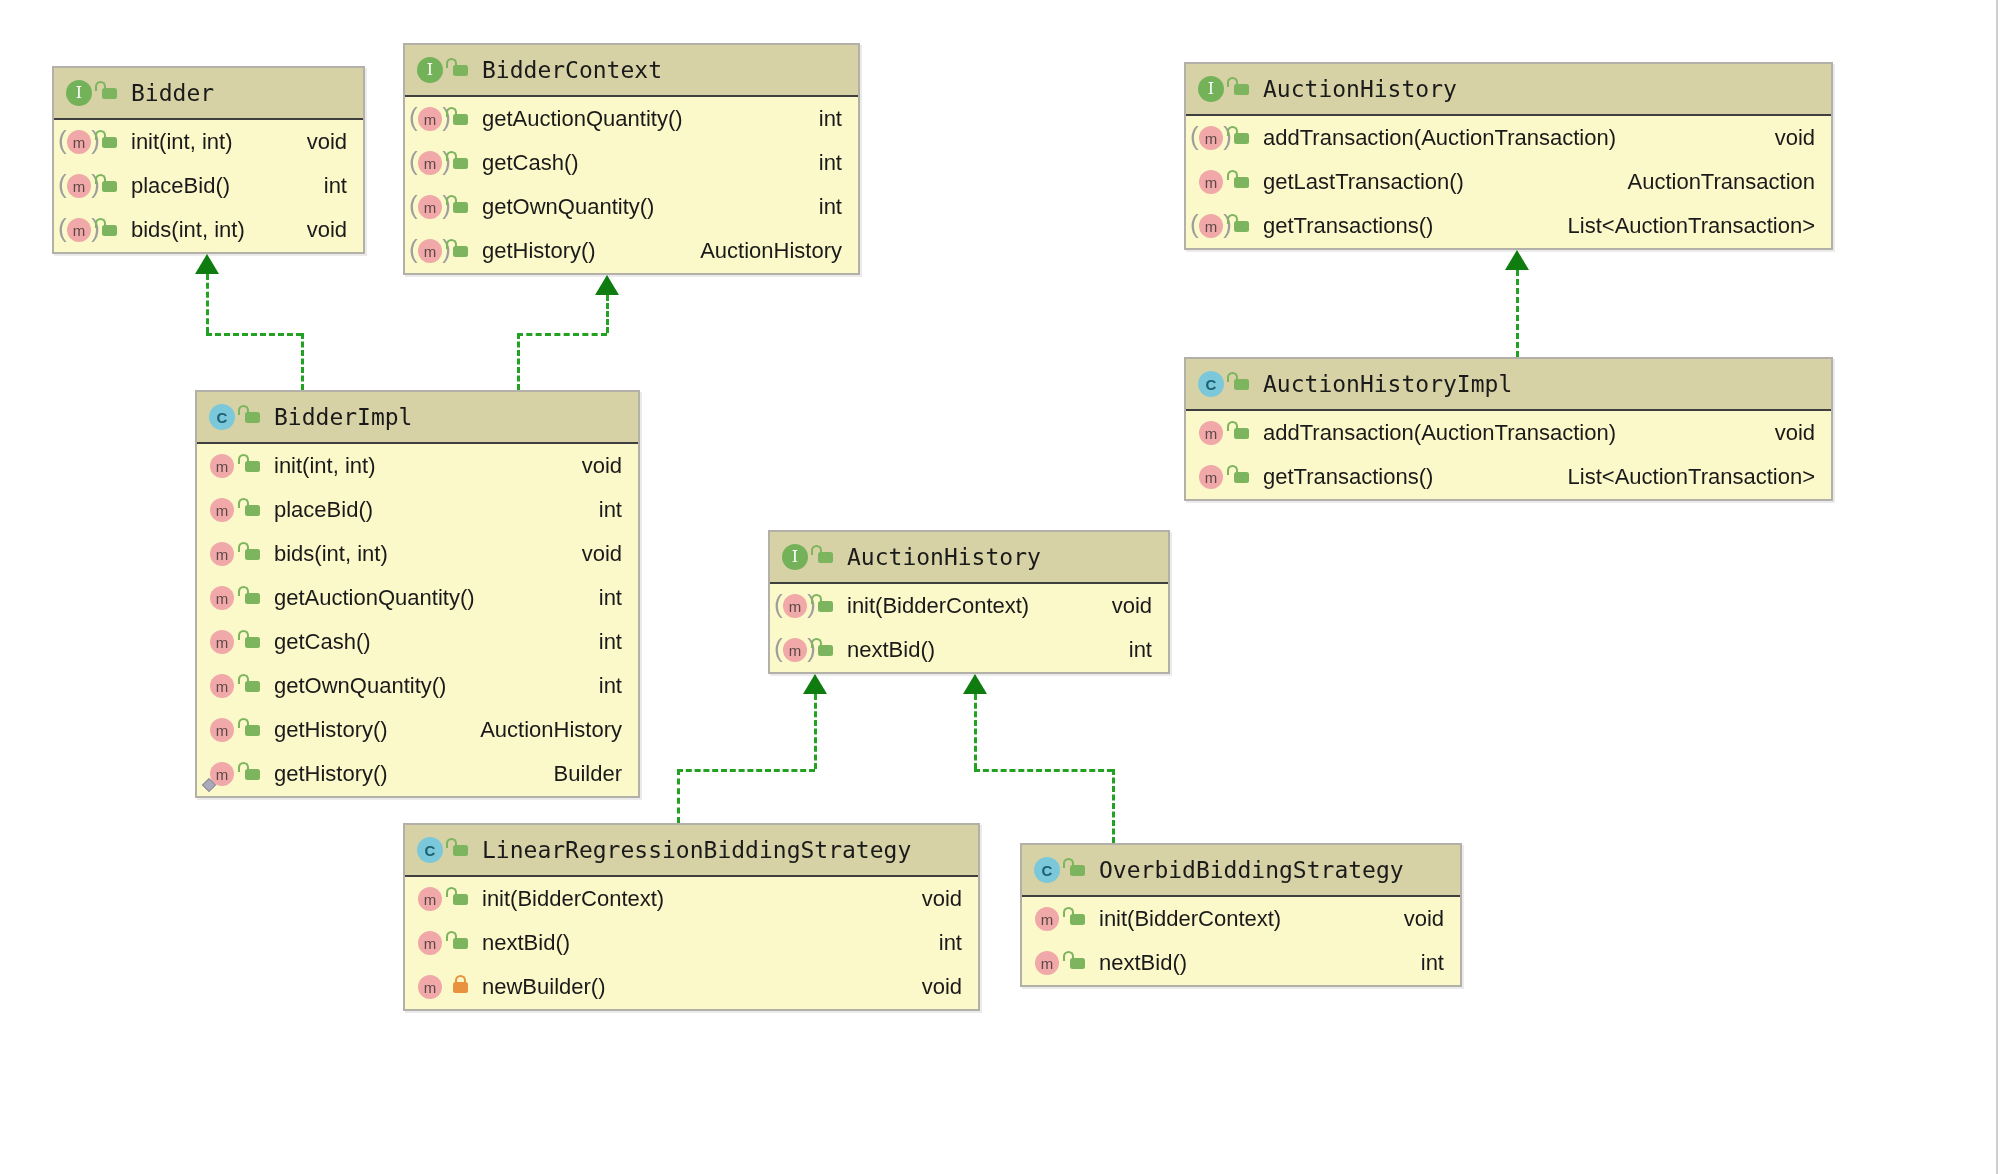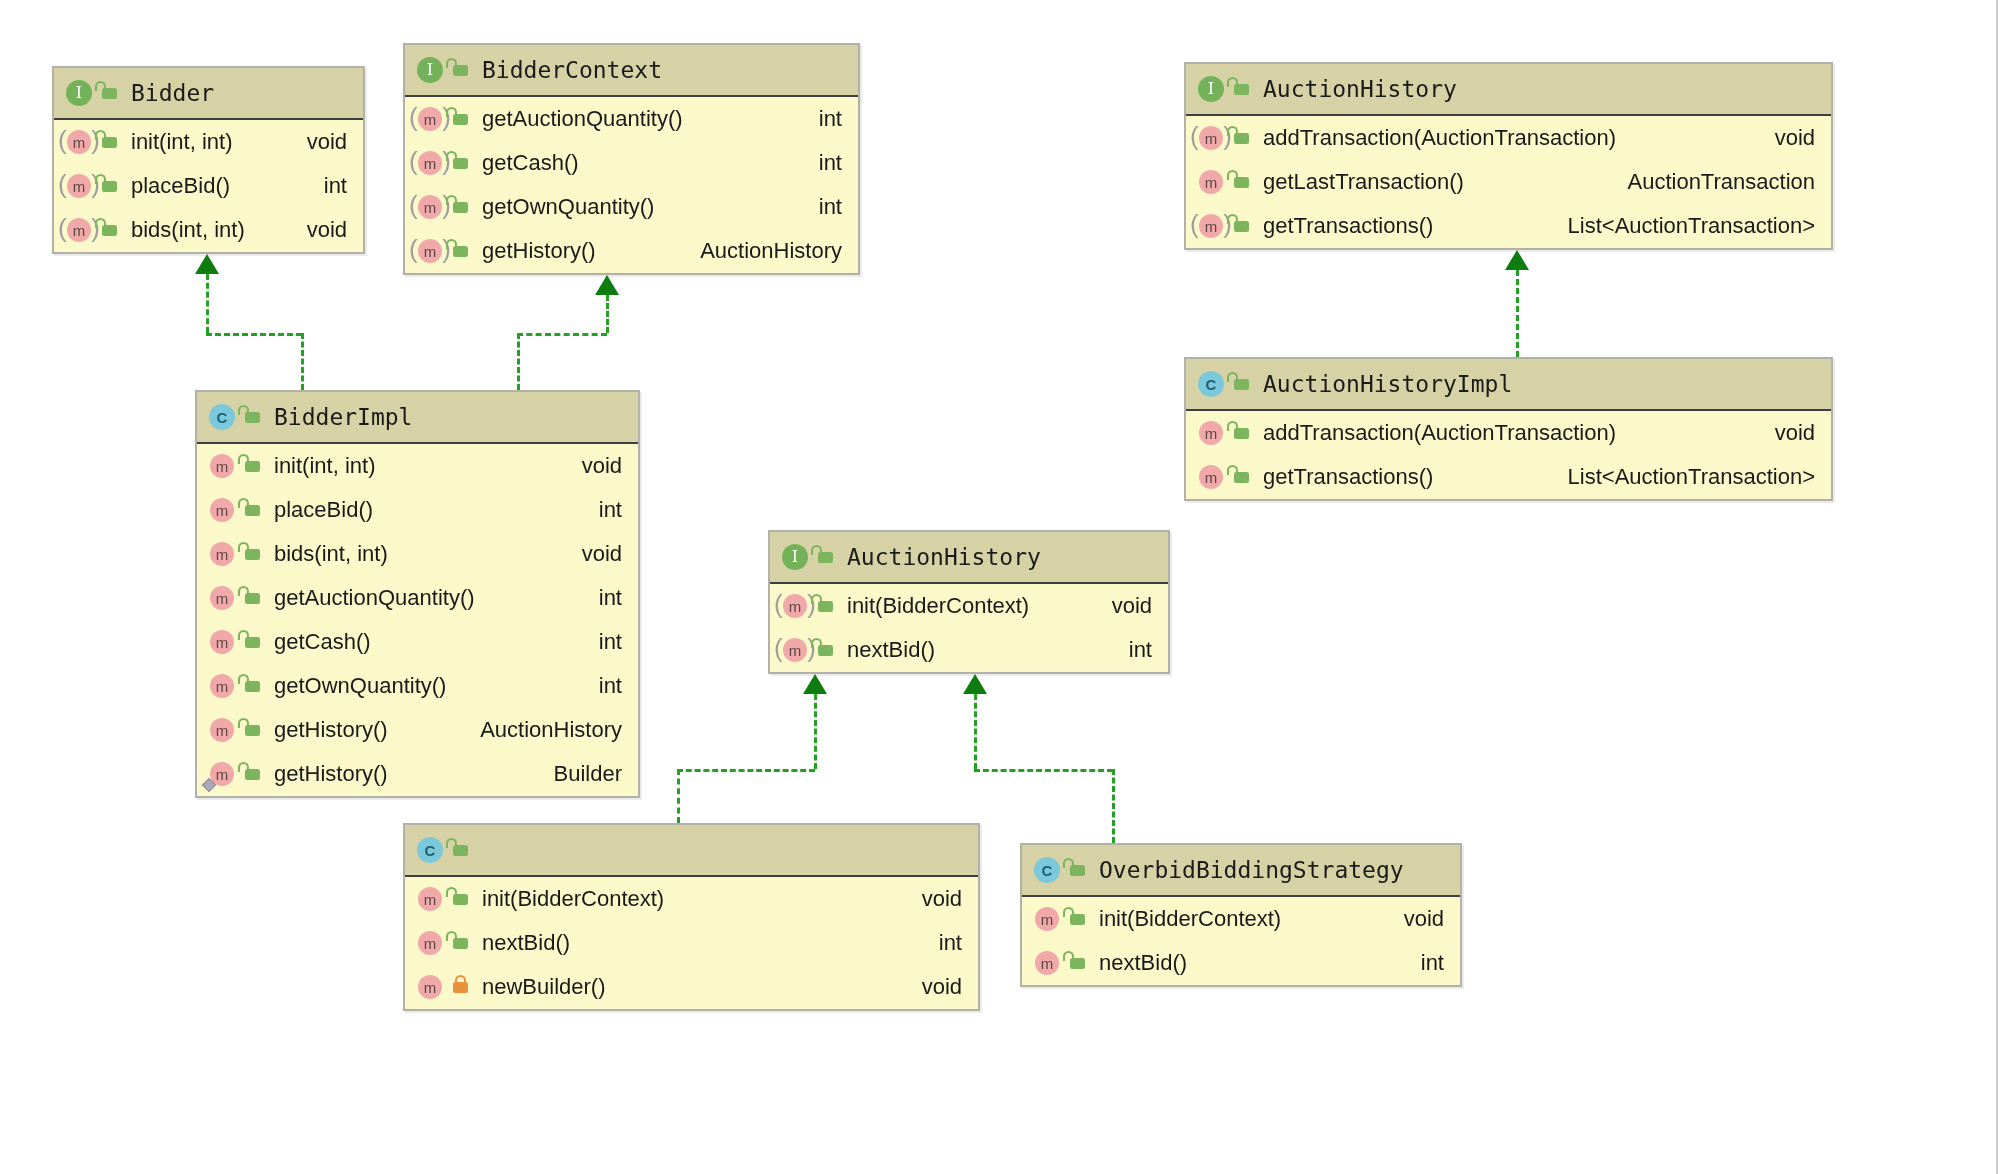--- a/index.html
+++ b/index.html
@@ -368,20 +368,21 @@
           <span class="mname">nextBid()</span>
           <span class="ret">int</span>
         </div>
       </div>
   </section>
 
   <section class="clsbox" id="box-linearregression">
     <div class="hdr">
       <span class="kcirc class">C</span>
       <span class="lock open"></span>
+      <span class="title">LinearRegressionBiddingStrategy</span>
     </div>
     <div class="rows">
         <div class="row">
           <span class="micon">
             <span class="mcirc">m</span>
           </span>
           <span class="lock open"></span>
           <span class="mname">init(BidderContext)</span>
           <span class="ret">void</span>
         </div>

